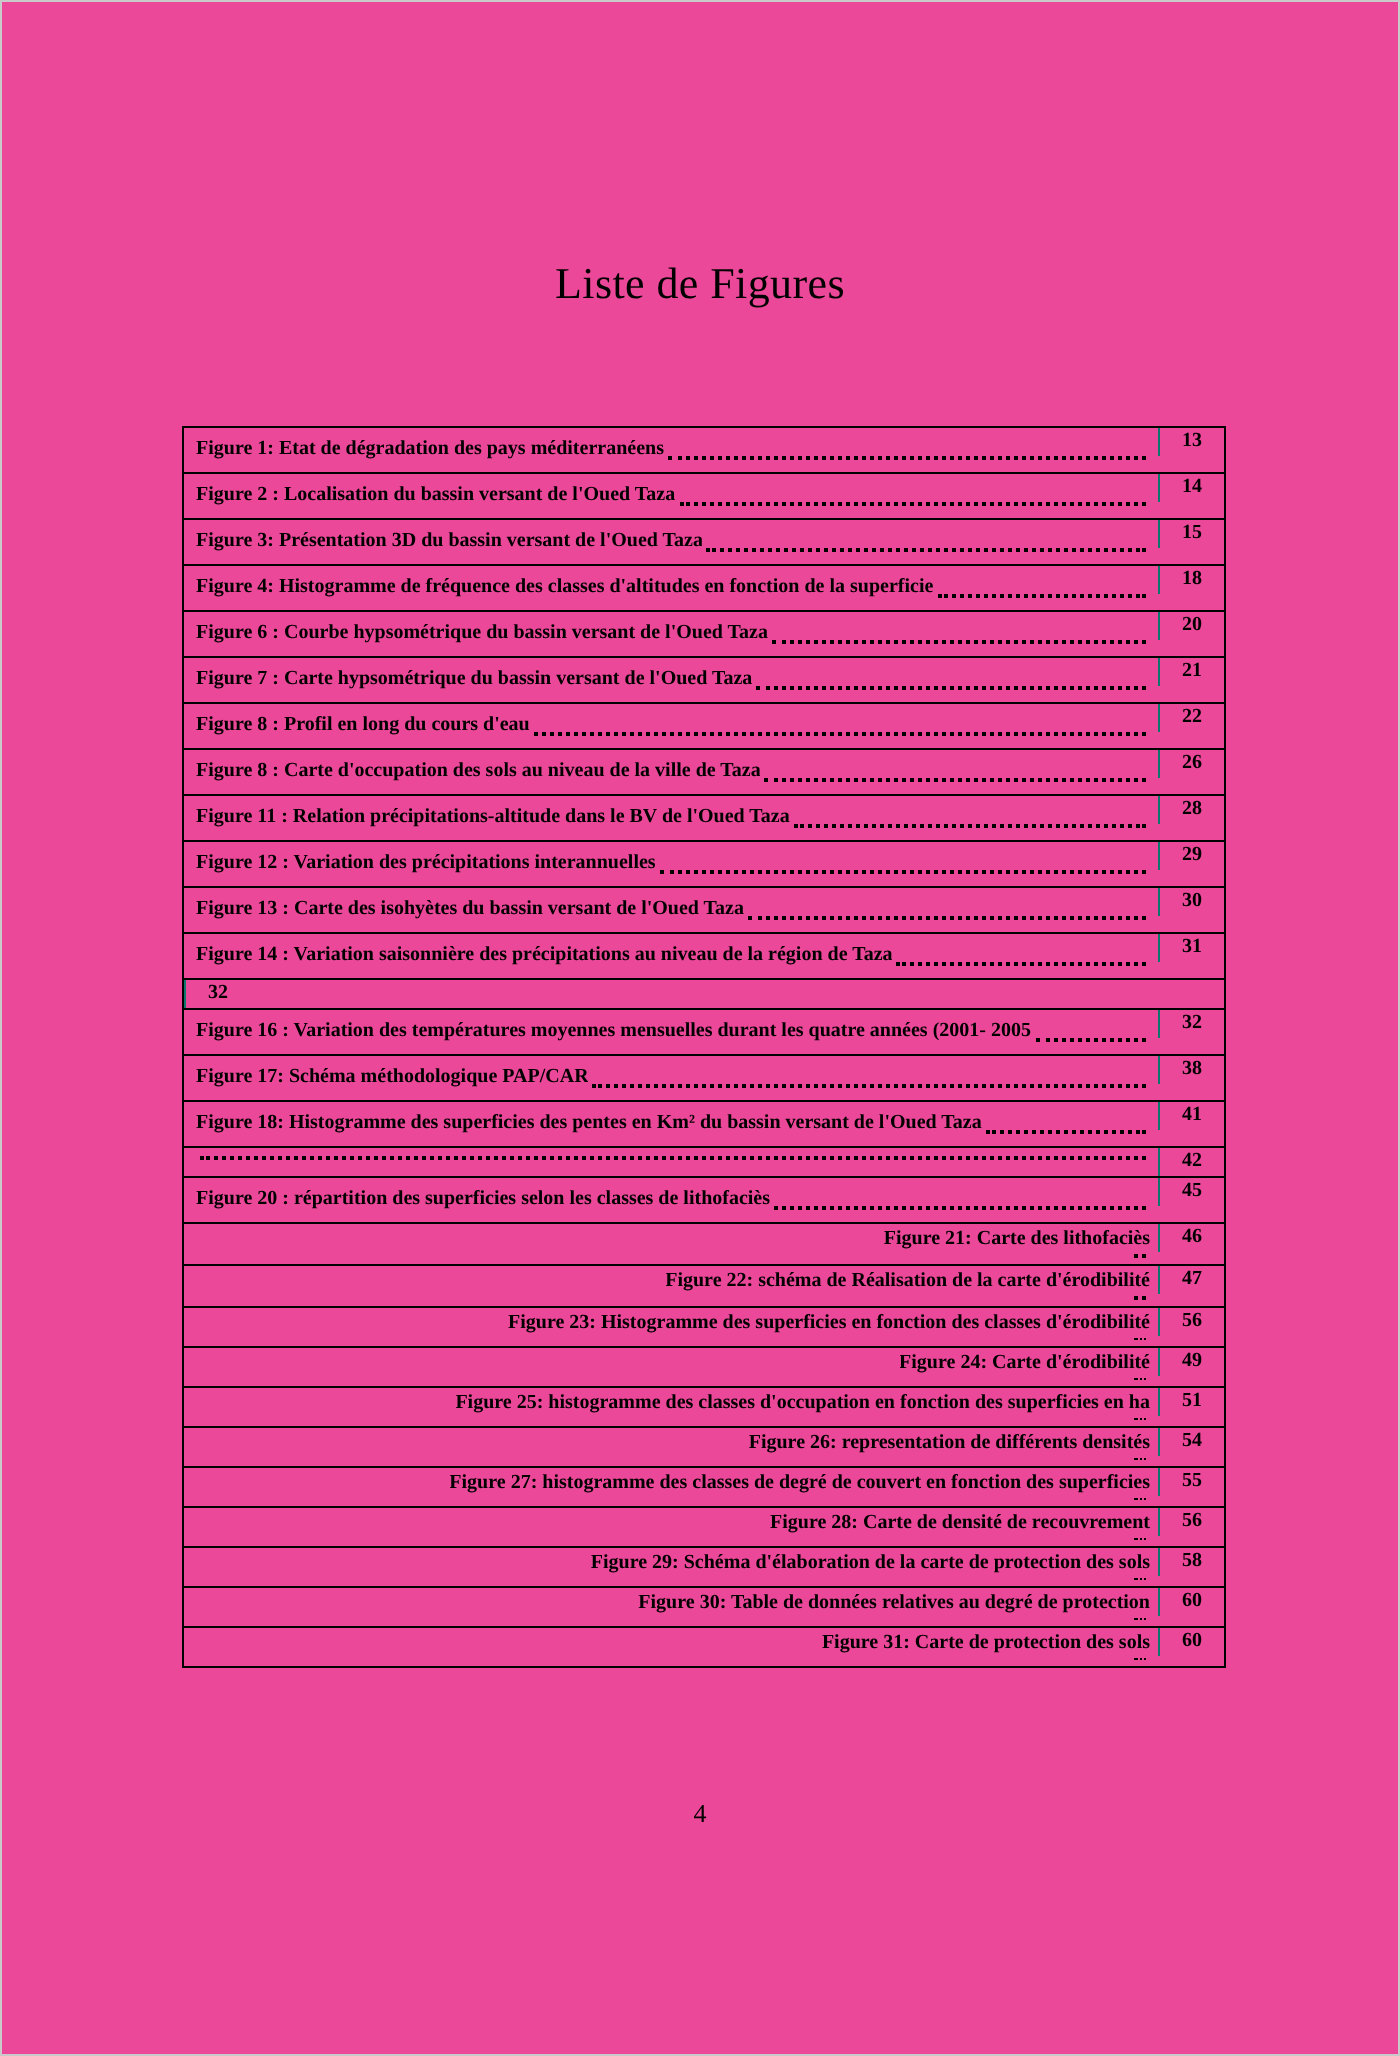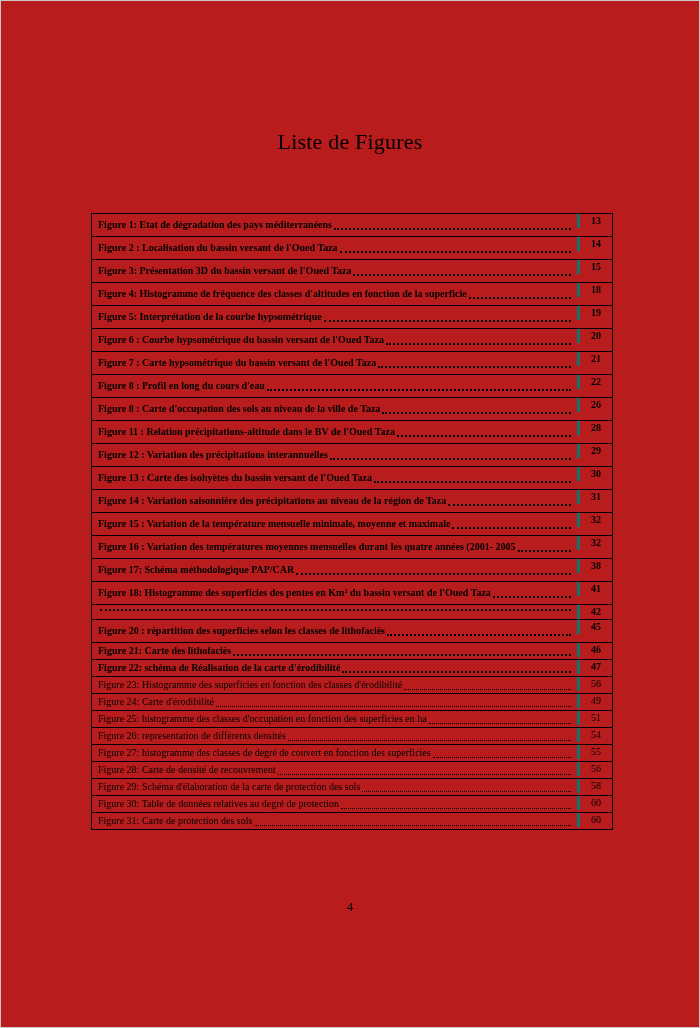--- a/index.html
+++ b/index.html
@@ -5,21 +5,21 @@
   html, body {
     margin: 0;
     padding: 0;
     background: #ffffff;
   }
   .page {
     position: relative;
     width: 700px;
     height: 1028px;
     box-sizing: border-box;
-    background: #b91c1c;
+    background: #ec4899;
     border: 1px solid #c9c9c9;
     font-family: "Liberation Serif", serif;
     color: #000000;
     overflow: hidden;
   }
   .doc-title {
     margin: 0;
     padding-top: 128px;
     text-align: center;
     font-size: 22px;
@@ -56,32 +56,33 @@
   }
   .leader {
     flex: 1;
     min-width: 6px;
     border-bottom: 2px dotted #000000;
     margin: 0 2px 2px 2px;
   }
   .page-cell {
     width: 32px;
     flex: 0 0 32px;
-    border-left: 3px solid #0f766e;
+    border-left: 1px solid #0f766e;
     display: flex;
     align-items: center;
     justify-content: center;
     text-align: center;
   }
   .row.compact .caption-cell {
     padding-top: 1px;
     padding-bottom: 1px;
+    flex-direction: column;
   }
   .row.light {
-    font-weight: normal;
+    font-weight: bold;
   }
   .row.light .leader {
     border-bottom-width: 1.5px;
   }
   .folio {
     position: absolute;
     top: 898px;
     left: 0;
     width: 100%;
     text-align: center;
@@ -119,27 +120,20 @@
   </div>
       <div class="row">
     <div class="caption-cell">
       <span class="caption">Figure 4: Histogramme de fréquence des classes d'altitudes en fonction de la superficie</span>
       <span class="leader"></span>
     </div>
     <div class="page-cell">18</div>
   </div>
       <div class="row">
     <div class="caption-cell">
-      <span class="caption">Figure 5: Interprétation de la courbe hypsométrique</span>
-      <span class="leader"></span>
-    </div>
-    <div class="page-cell">19</div>
-  </div>
-      <div class="row">
-    <div class="caption-cell">
       <span class="caption">Figure 6 : Courbe hypsométrique du bassin versant de l'Oued Taza</span>
       <span class="leader"></span>
     </div>
     <div class="page-cell">20</div>
   </div>
       <div class="row">
     <div class="caption-cell">
       <span class="caption">Figure 7 : Carte hypsométrique du bassin versant de l'Oued Taza</span>
       <span class="leader"></span>
     </div>
@@ -181,24 +175,20 @@
     <div class="page-cell">30</div>
   </div>
       <div class="row">
     <div class="caption-cell">
       <span class="caption">Figure 14 : Variation saisonnière des précipitations au niveau de la région de Taza</span>
       <span class="leader"></span>
     </div>
     <div class="page-cell">31</div>
   </div>
       <div class="row">
-    <div class="caption-cell">
-      <span class="caption">Figure 15 : Variation de la température mensuelle minimale, moyenne et maximale</span>
-      <span class="leader"></span>
-    </div>
     <div class="page-cell">32</div>
   </div>
       <div class="row">
     <div class="caption-cell">
       <span class="caption">Figure 16 : Variation des températures moyennes mensuelles durant les quatre années (2001- 2005</span>
       <span class="leader"></span>
     </div>
     <div class="page-cell">32</div>
   </div>
       <div class="row">

